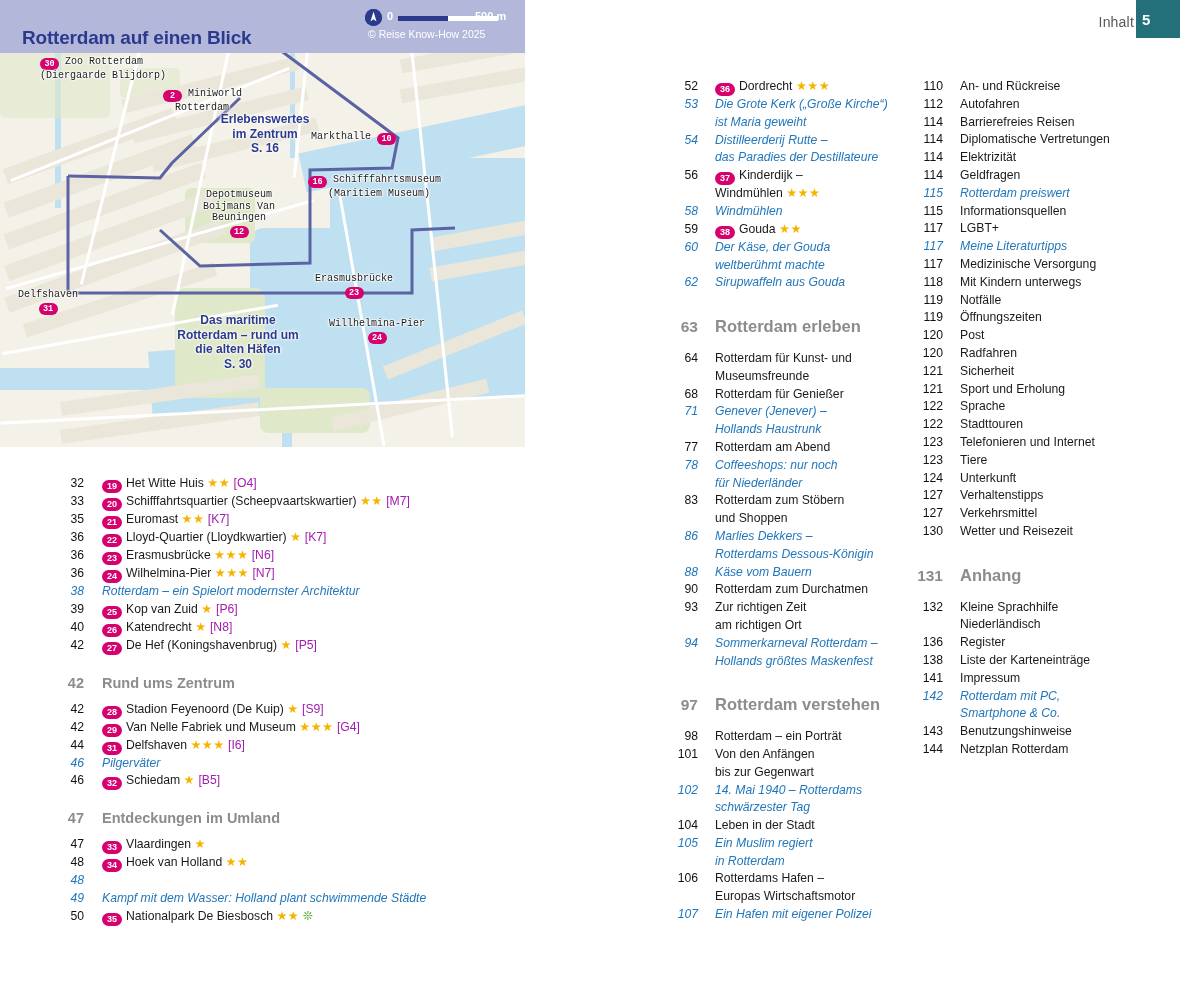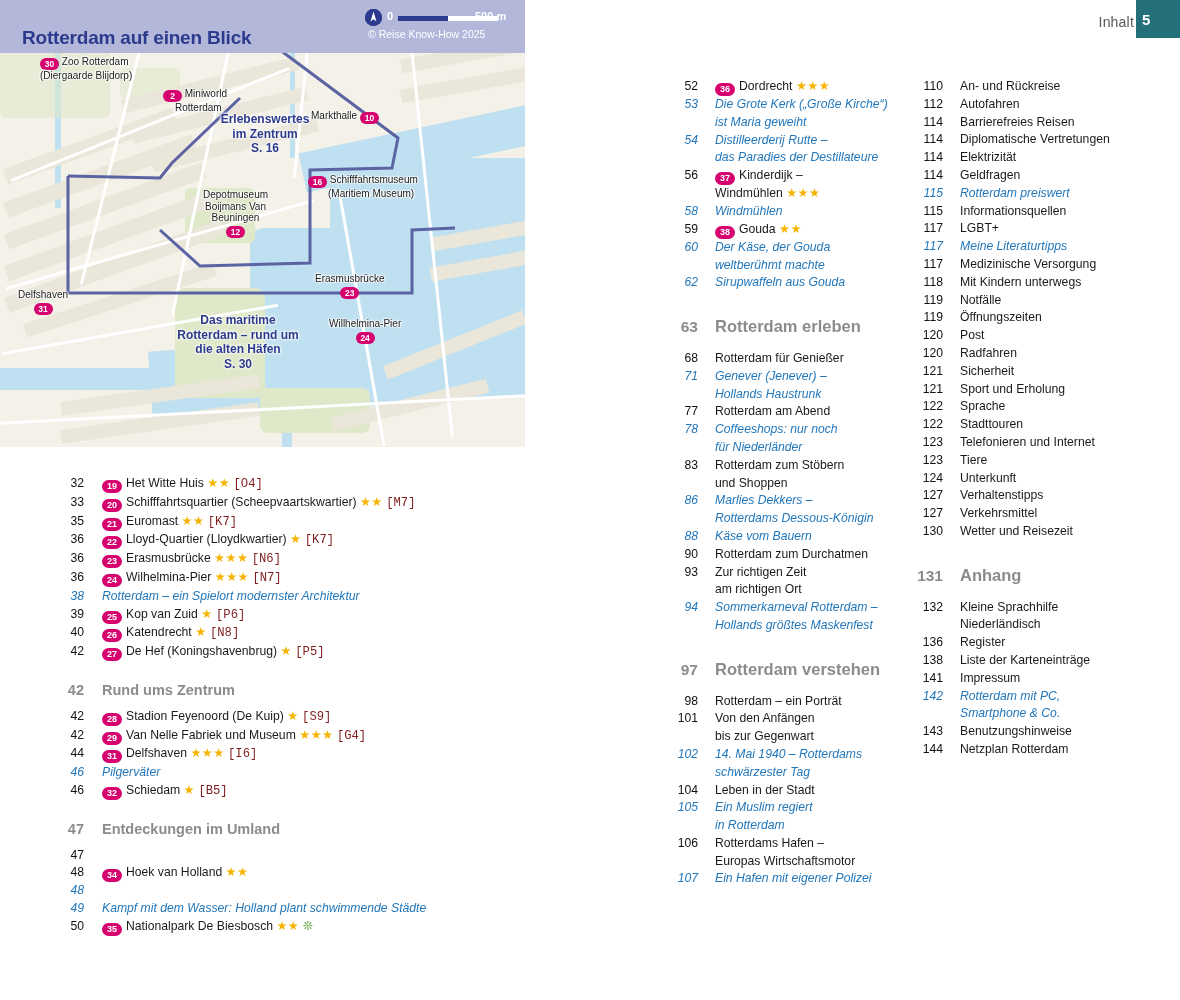--- a/index.html
+++ b/index.html
@@ -66,21 +66,21 @@
   .water{position:absolute;background:#bfe0f0;}
   .green{position:absolute;background:#dfe8c8;}
   .blockrow{position:absolute;background:#eae6da;}
   .road{position:absolute;background:#ffffff;}
 
   #region-outline{position:absolute;left:0;top:38px;width:525px;height:409px;z-index:4;pointer-events:none;}
 
   .map-label{
     position:absolute; z-index:5;
     font-size:10px; color:#1a1a1a; line-height:11.5px;
-    font-family:Liberation Sans, sans-serif;
+    font-family:Liberation Mono, monospace;
     text-shadow:0 0 2px #fff,0 0 2px #fff,0 0 3px #fff,1px 0 2px #fff,-1px 0 2px #fff;
     white-space:nowrap;
   }
   .map-area-label{
     position:absolute; z-index:5; text-align:center;
     font-size:12px; font-weight:bold; color:#2b3a8c; line-height:14.5px;
     text-shadow:0 0 2px #fff,0 0 3px #fff,0 0 4px #fff;
   }
   .mbadge{
     display:inline-block;vertical-align:-2px;
@@ -114,21 +114,21 @@
   #col-mid .sec .tx, #col-right .sec .tx{font-size:16.5px;}
 
   .badge{
     display:inline-block;vertical-align:-2px;
     min-width:16px;height:13px;line-height:13px;padding:0 2px;
     border-radius:7px;background:#d6006e;color:#ffffff;
     font-size:9px;font-weight:bold;text-align:center;
     margin-right:4px;
   }
   .stars{color:#f5b400;letter-spacing:.5px;}
-  .grid-ref{color:#7f1d1d;font-family:Liberation Mono, monospace;}
+  .grid-ref{color:#a21caf;}
   .icon-kid{color:#f5a000;font-weight:bold;}
   .icon-eco{color:#5aa83c;}
   .cont{display:block;padding-left:0;}
 </style>
 </head>
 <body>
 
 <div id="page-header">
   <div id="inhalt-label">Inhalt</div>
   <div id="page-number-block">
@@ -196,21 +196,21 @@
     <span>Zoo Rotterdam</span>
     <br><span style="margin-left:0px;">(Diergaarde Blijdorp)</span>
   </div>
 
   <div class="map-label" style="left:163px;top:88px;">
     <span class="mbadge">2</span>
     <span>Miniworld</span>
     <br><span style="margin-left:12px;">Rotterdam</span>
   </div>
 
-  <div class="map-label" style="left:311px;top:110px;">
+  <div class="map-label" style="left:311px;top:131px;">
     <span>Markthalle</span>
     <span class="mbadge">10</span>
   </div>
 
   <div class="map-label" style="left:308px;top:174px;">
     <span class="mbadge">16</span>
     <span>Schifffahrtsmuseum</span>
     <br><span style="margin-left:20px;">(Maritiem Museum)</span>
   </div>
 
@@ -329,20 +329,21 @@
       <span class="pg">46</span>
       <span class="tx"><span>Pilgerväter</span></span>
     </div>
     <div class="entry plain">
       <span class="pg">46</span>
       <span class="tx"><span class="badge">32</span><span>Schiedam</span> <span class="stars">★</span> <span class="grid-ref">[B5]</span></span>
     </div>
     <div class="sec"><span class="pg">47</span><span class="tx">Entdeckungen im Umland</span></div>
     <div class="entry plain">
       <span class="pg">47</span>
+      <span class="tx"><span class="badge">33</span><span>Vlaardingen</span> <span class="stars">★</span></span>
     </div>
     <div class="entry plain">
       <span class="pg">48</span>
       <span class="tx"><span class="badge">34</span><span>Hoek van Holland</span> <span class="stars">★★</span></span>
     </div>
     <div class="entry tip">
       <span class="pg">48</span>
     </div>
     <div class="entry tip">
       <span class="pg">49</span>
@@ -385,20 +386,25 @@
       <span class="pg">60</span>
       <span class="tx"><span>Der Käse, der Gouda</span></span>
       <span class="tx cont"><span>weltberühmt machte</span></span>
     </div>
     <div class="entry tip">
       <span class="pg">62</span>
       <span class="tx"><span>Sirupwaffeln aus Gouda</span></span>
     </div>
     <div class="sec"><span class="pg">63</span><span class="tx">Rotterdam erleben</span></div>
     <div class="entry plain">
+      <span class="pg">64</span>
+      <span class="tx"><span>Rotterdam für Kunst- und</span></span>
+      <span class="tx cont"><span>Museumsfreunde</span></span>
+    </div>
+    <div class="entry plain">
       <span class="pg">68</span>
       <span class="tx"><span>Rotterdam für Genießer</span></span>
     </div>
     <div class="entry tip">
       <span class="pg">71</span>
       <span class="tx"><span>Genever (Jenever) –</span></span>
       <span class="tx cont"><span>Hollands Haustrunk</span></span>
     </div>
     <div class="entry plain">
       <span class="pg">77</span>

